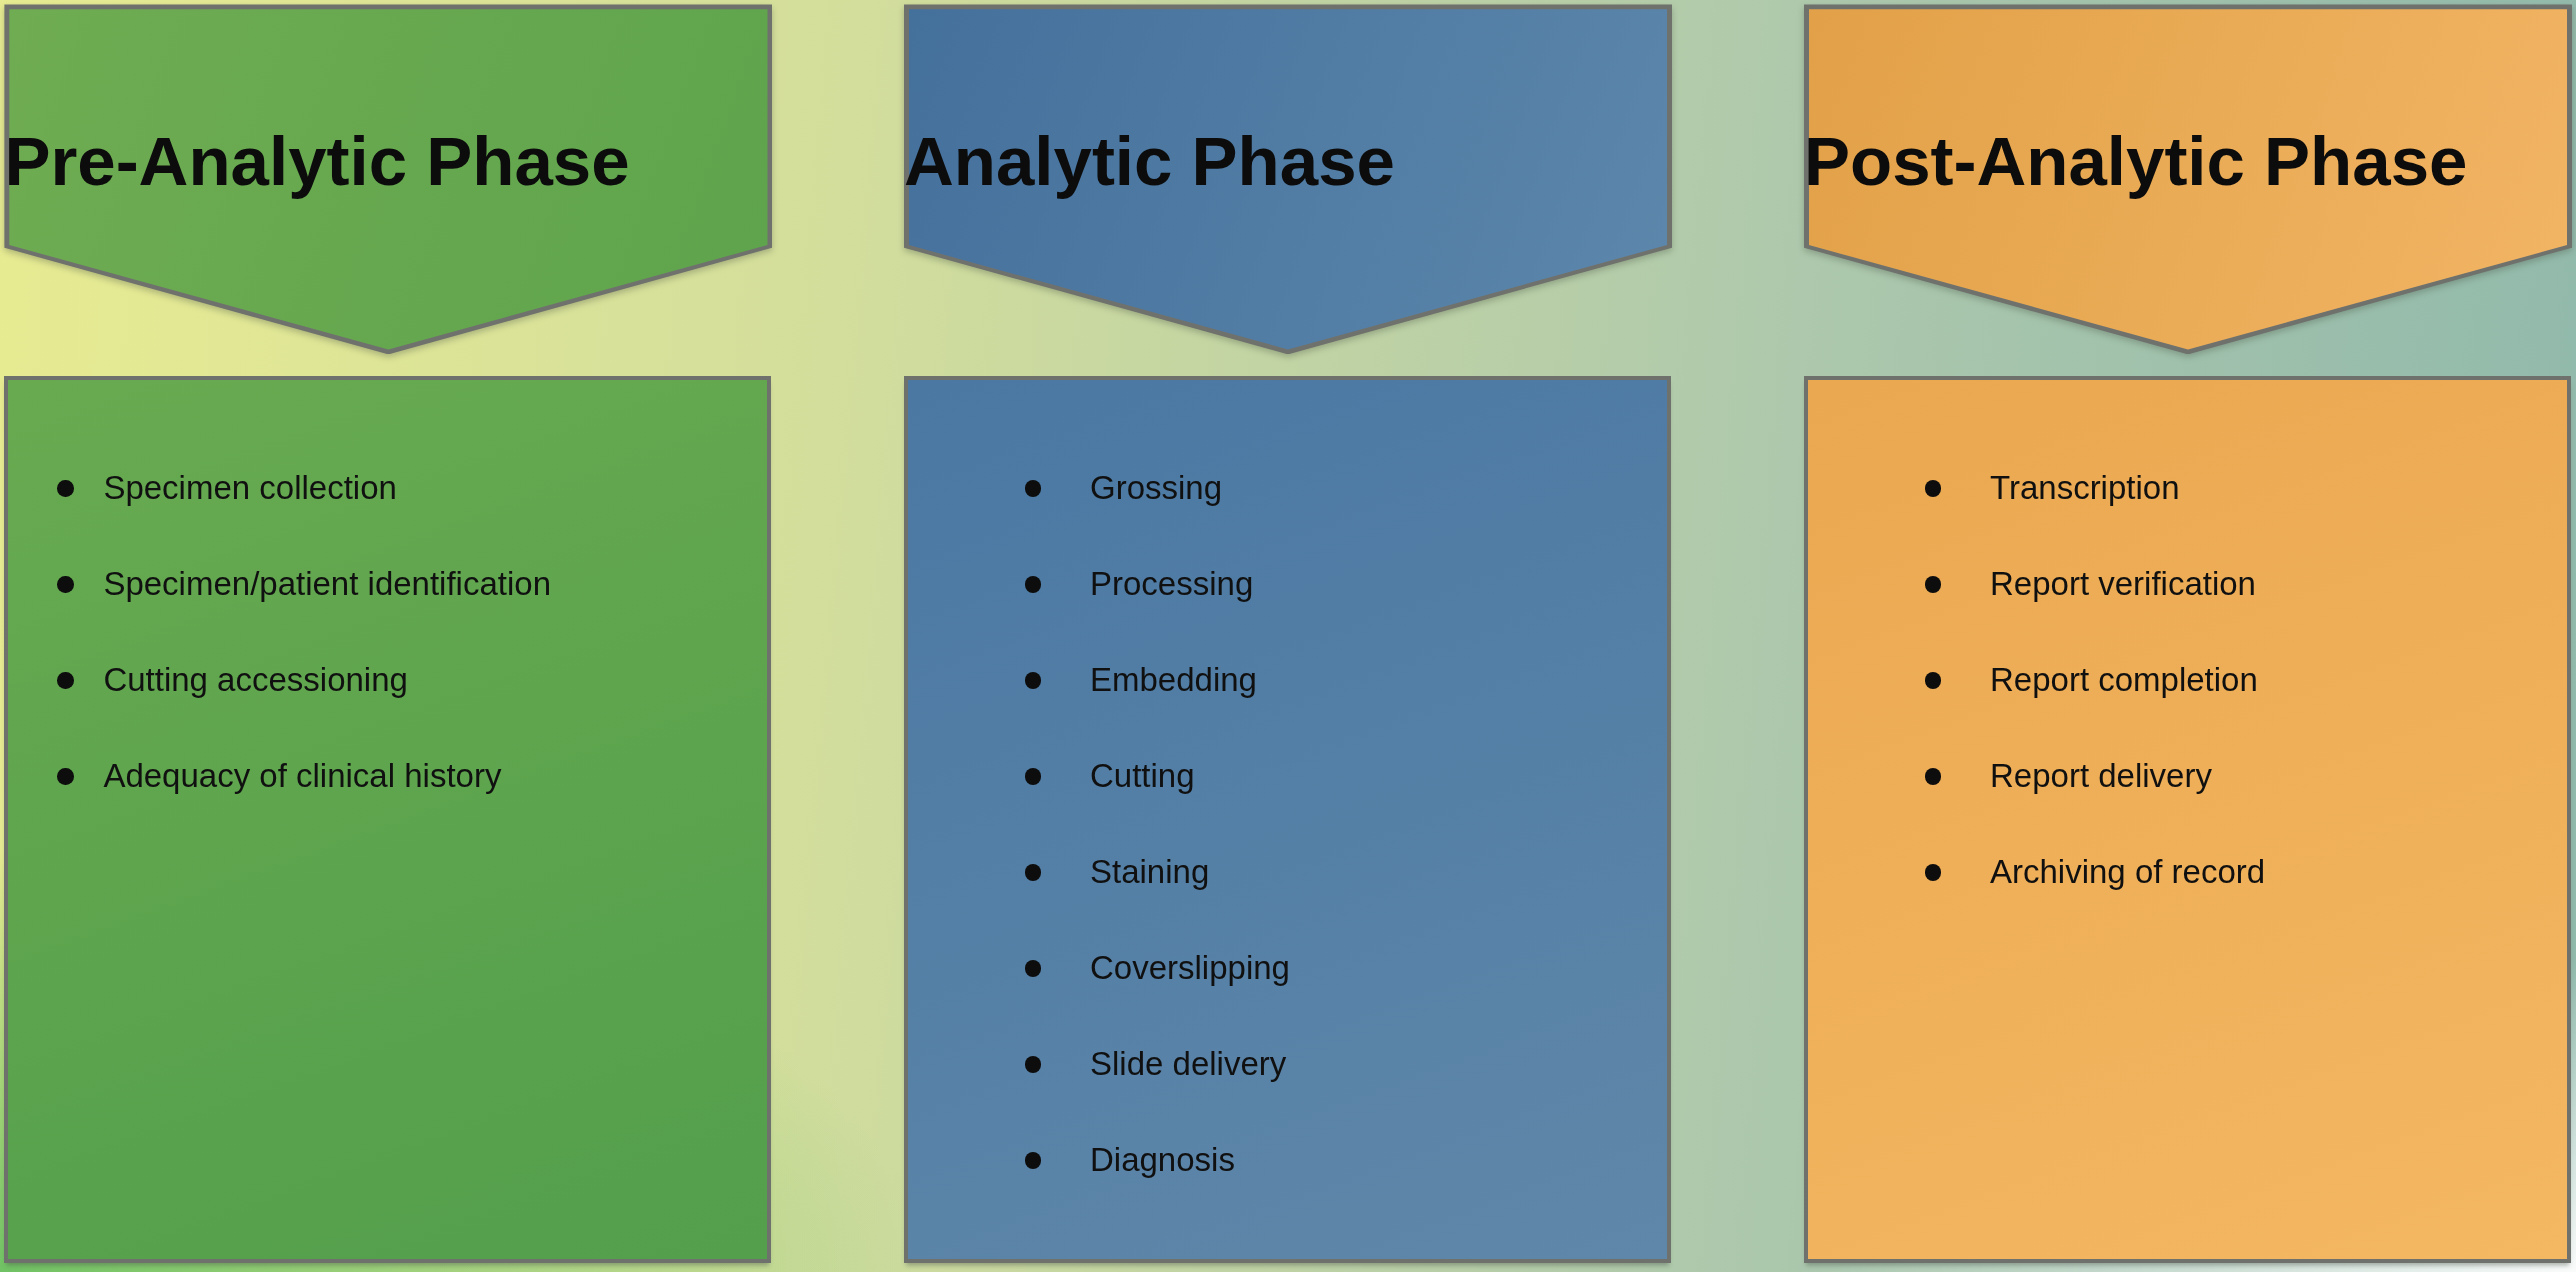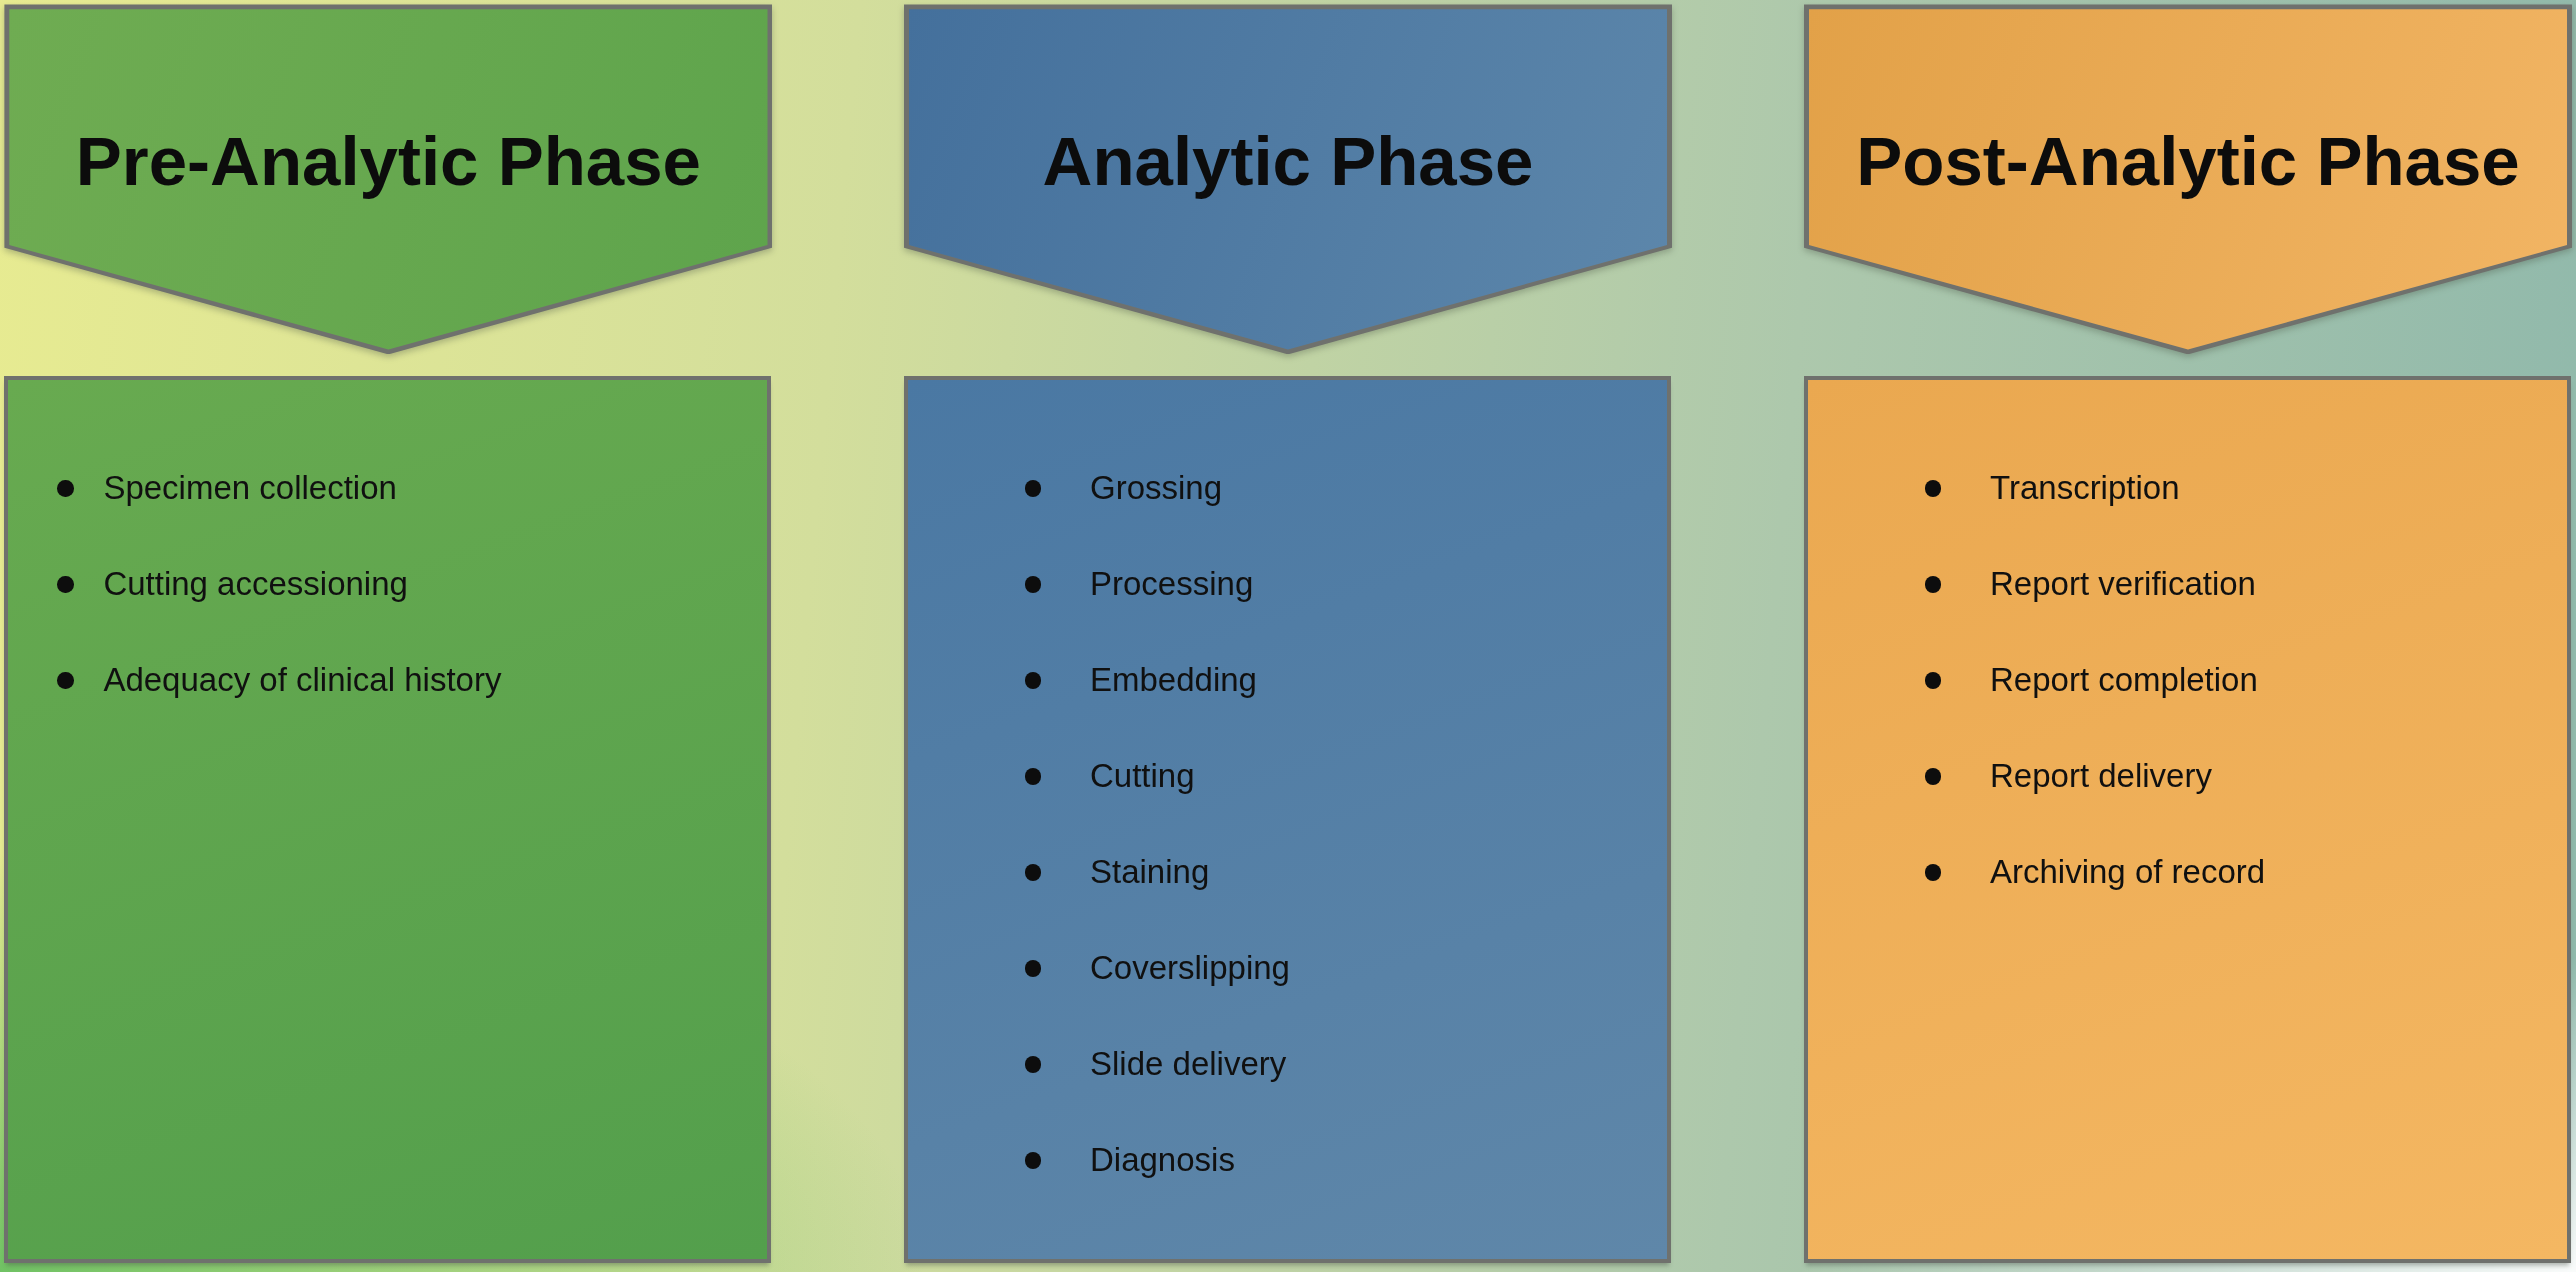--- a/index.html
+++ b/index.html
@@ -52,21 +52,20 @@
     margin: 4.9px;
     background: linear-gradient(110deg, var(--head-a), var(--head-b));
     clip-path: polygon(0 0, 100% 0, 100% 69.3%, 50% 100%, 0 69.3%);
   }
   .phase-title {
     position: absolute;
     top: 123px;
     left: 0;
     right: 0;
     margin: 0;
-    text-align: center;
     font-size: 69px;
     font-weight: bold;
     line-height: 1;
     color: #0c0c0c;
     letter-spacing: 0;
   }
 
   
   .body-box {
     position: absolute;
@@ -116,20 +115,21 @@
 
   <section class="column col-0" style="--head-a: #6fac52; --head-b: #5ea44c; --body-a: #68aa50; --body-b: #539f4c;">
     <div class="pennant">
       <div class="pennant-outer"></div>
       <div class="pennant-inner"></div>
       <h2 class="phase-title">Pre-Analytic Phase</h2>
     </div>
     <div class="body-box">
       <ul>
         <li><span class="dot"></span><span>Specimen collection</span></li>
+        <li><span class="dot"></span><span>Specimen/patient identification</span></li>
         <li><span class="dot"></span><span>Cutting accessioning</span></li>
         <li><span class="dot"></span><span>Adequacy of clinical history</span></li>
       </ul>
     </div>
   </section>
 
   <section class="column col-2" style="--head-a: #e2a148; --head-b: #f2b564; --body-a: #eaa850; --body-b: #f4b762;">
     <div class="pennant">
       <div class="pennant-outer"></div>
       <div class="pennant-inner"></div>

